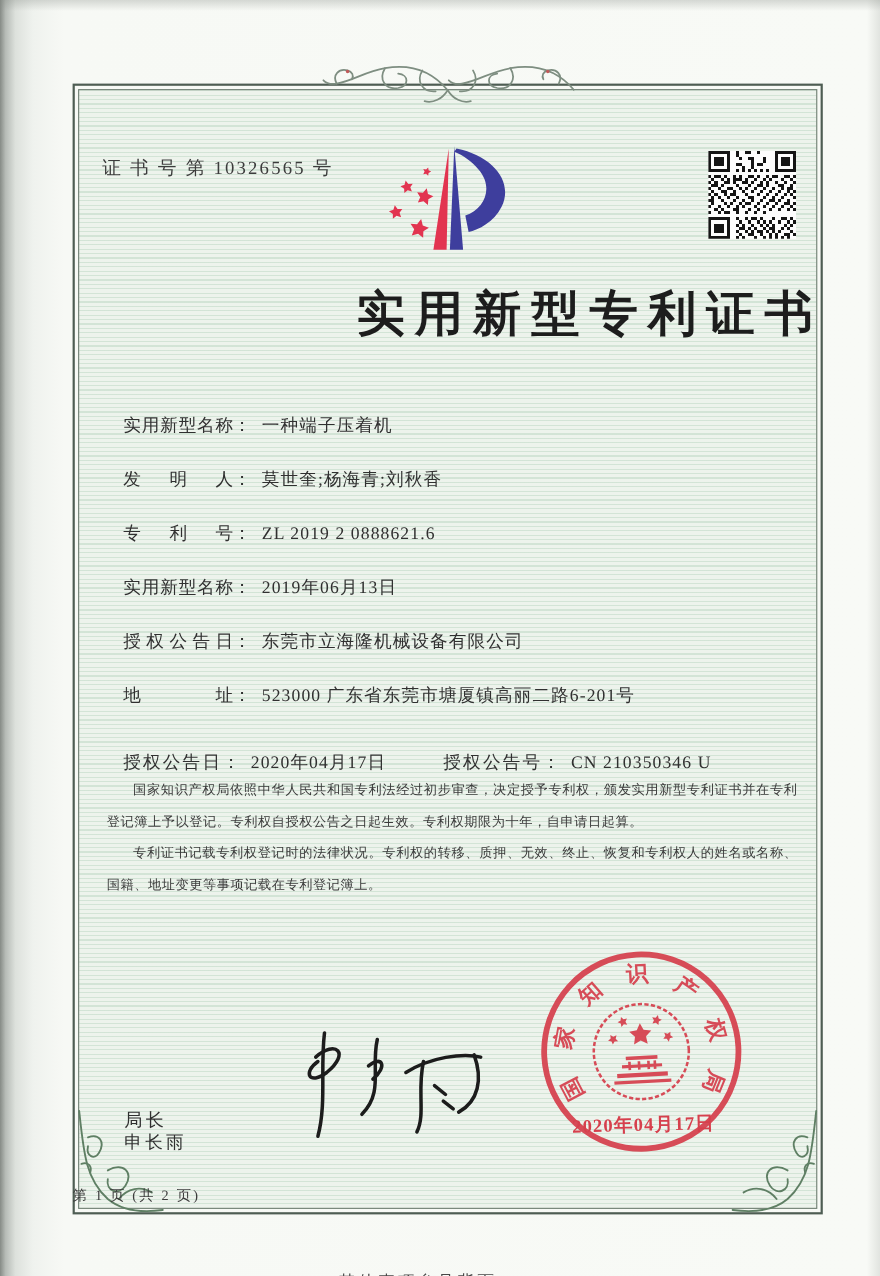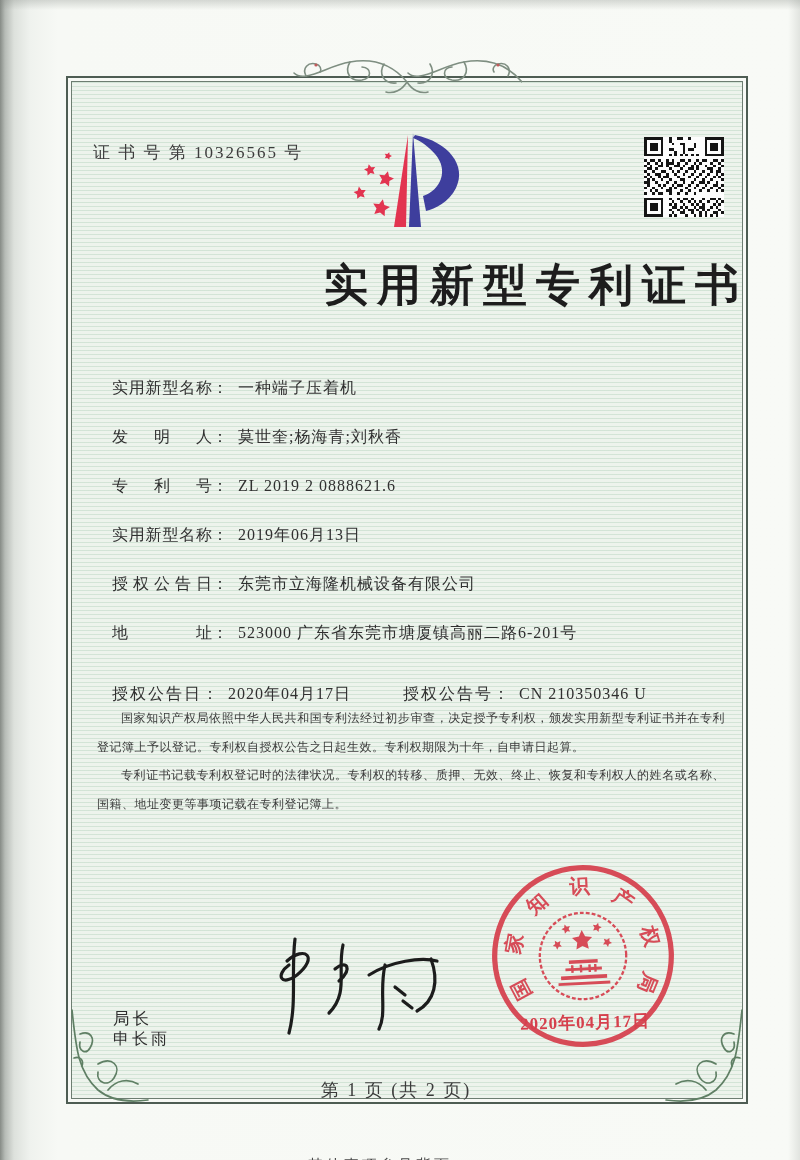--- a/index.html
+++ b/index.html
@@ -32,21 +32,21 @@
   .fvalue{letter-spacing:1px;}
   .grow{position:relative;height:49px;line-height:19px;margin-top:12px;}
   .gpair2{position:absolute;left:291px;top:0;}
   .paras{left:97px;top:704px;width:628px;font-size:12px;line-height:28.5px;
          text-align:justify;color:#3a3a3a;}
   .paras p{margin:0;text-indent:2em;letter-spacing:.5px;}
   .officer-title{left:113px;top:1008px;font-size:16.5px;letter-spacing:3px;color:#2f2f2f;}
   .officer-name{left:113px;top:989px;font-size:16px;letter-spacing:3px;color:#2f2f2f;margin-top:40px;}
   .seal-date{left:490px;top:1011px;width:190px;text-align:center;font-size:17px;font-weight:700;
              color:#d6404d;letter-spacing:1px;transform:rotate(-1.5deg);}
-  .page-footer{left:66px;top:1078px;width:660px;text-align:center;font-size:18px;
+  .page-footer{left:66px;top:1078px;width:660px;font-size:13px;
                letter-spacing:2px;color:#3b3b3b;}
   .back-note{left:40px;top:1126px;width:680px;text-align:center;font-size:15px;
              letter-spacing:3px;color:#474747;margin-top:30px;}
   svg{display:block;}
   .sealch{font-size:21px;font-weight:700;fill:#d6404d;text-anchor:middle;
           font-family:"Liberation Serif","DejaVu Serif",serif;}
 </style>
 </head>
 <body>
 

